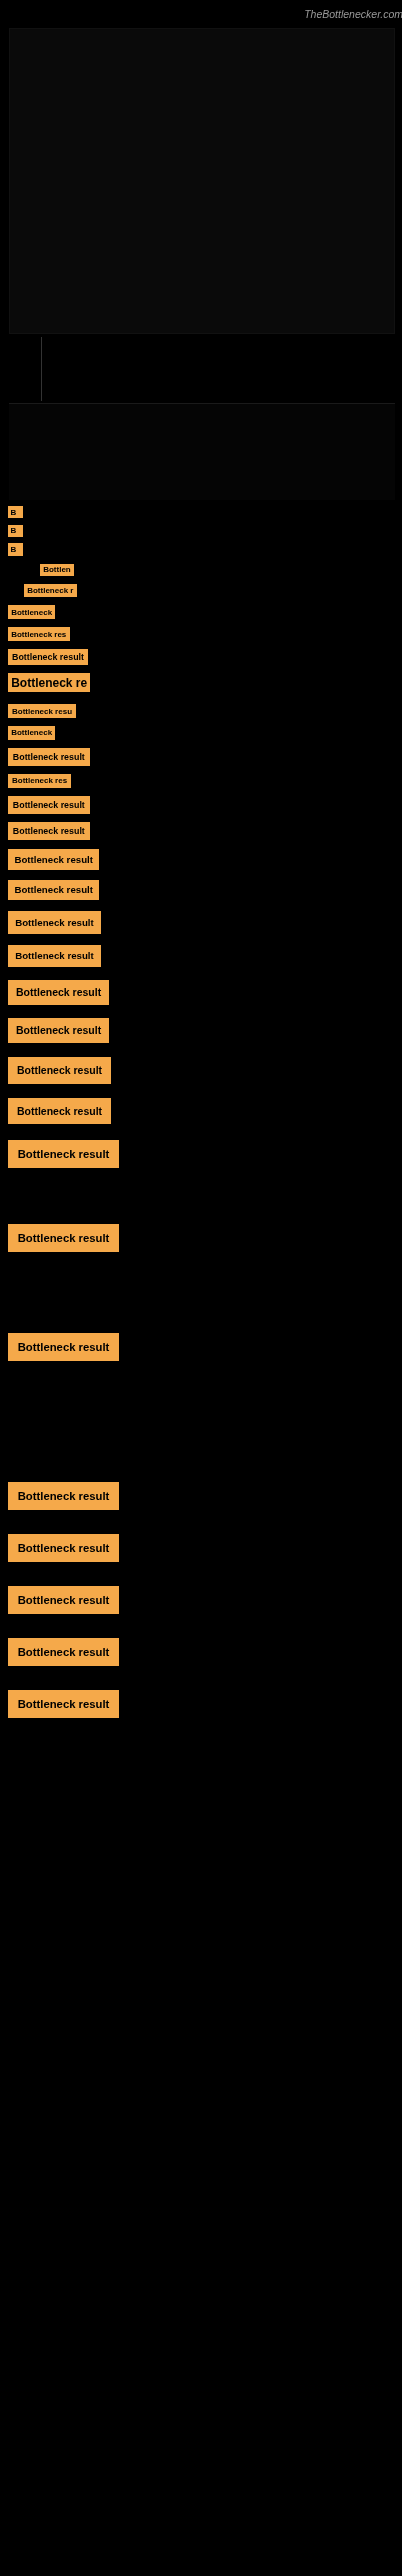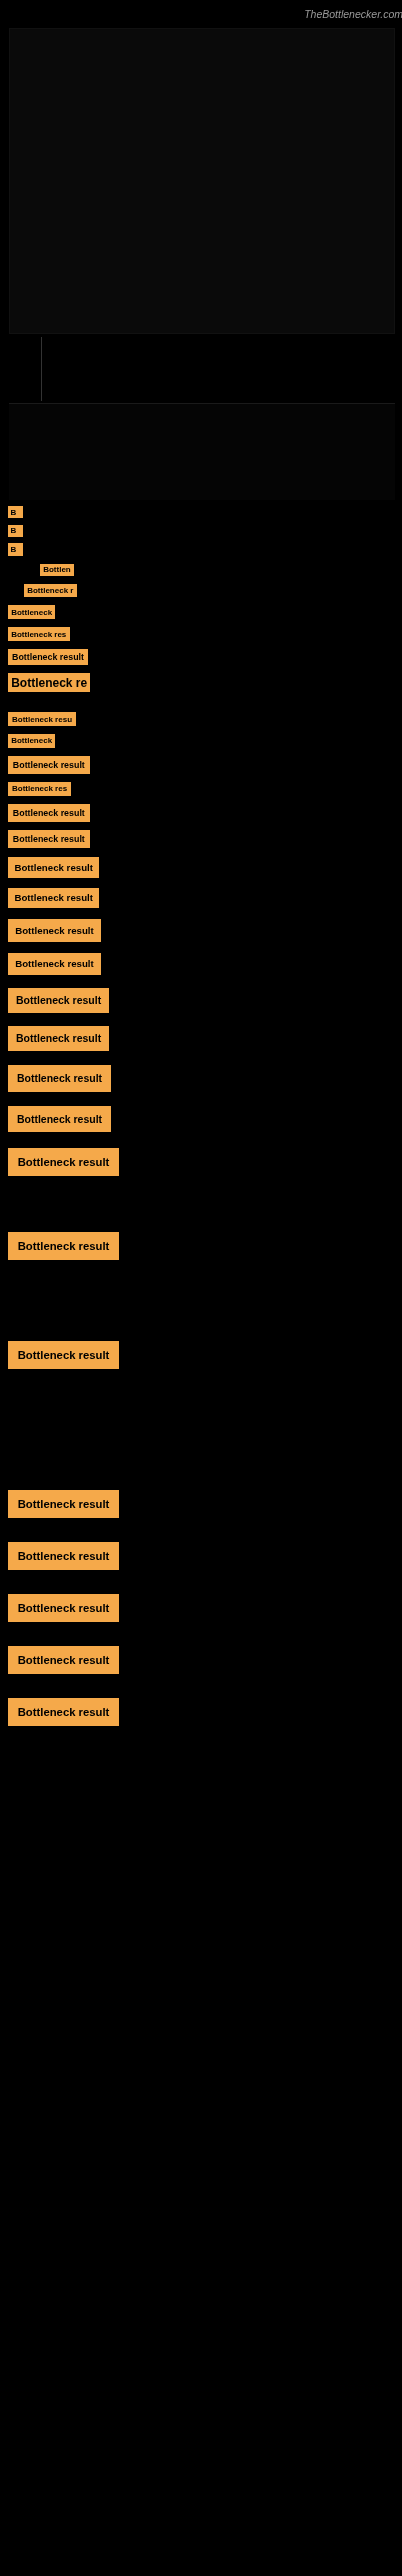--- a/index.html
+++ b/index.html
@@ -47,21 +47,21 @@
   </div>
   <div style="display:flex; align-items:center; margin:8px 8px 0 8px;">
     <div style="background:#f5a94a; padding:2.4px 3.2px; font-size:8px; font-weight:bold; color:#000; white-space:nowrap;">Bottleneck res</div>
   </div>
   <div style="display:flex; align-items:center; margin:8px 8px 0 8px;">
     <div style="background:#f5a94a; padding:3.2px 4px; font-size:8.9px; font-weight:bold; color:#000; white-space:nowrap;">Bottleneck result</div>
   </div>
   <div style="display:flex; align-items:center; margin:8px 8px 0 8px;">
     <div style="background:#f5a94a; padding:2.4px 3.2px; font-size:12px; font-weight:bold; color:#000; white-space:nowrap;">Bottleneck re</div>
   </div>
-  <div style="display:flex; align-items:center; margin:20px 8px 0 8px;">
+  <div style="display:flex; align-items:center; margin:12px 8px 0 8px;">
     <div style="background:#f5a94a; padding:2.4px 4px; font-size:8px; font-weight:bold; color:#000; white-space:nowrap;">Bottleneck resu</div>
   </div>
   <div style="display:flex; align-items:center; margin:8px 8px 0 8px;">
     <div style="background:#f5a94a; padding:2.4px 3.2px; font-size:8px; font-weight:bold; color:#000; white-space:nowrap;">Bottleneck</div>
   </div>
 
   <div style="display:flex; align-items:center; margin:8px 8px 0 8px;">
     <div style="background:#f5a94a; padding:4px 4.8px; font-size:8.9px; font-weight:bold; color:#000; white-space:nowrap;">Bottleneck result</div>
   </div>
   <div style="display:flex; align-items:center; margin:8px 8px 0 8px;">

